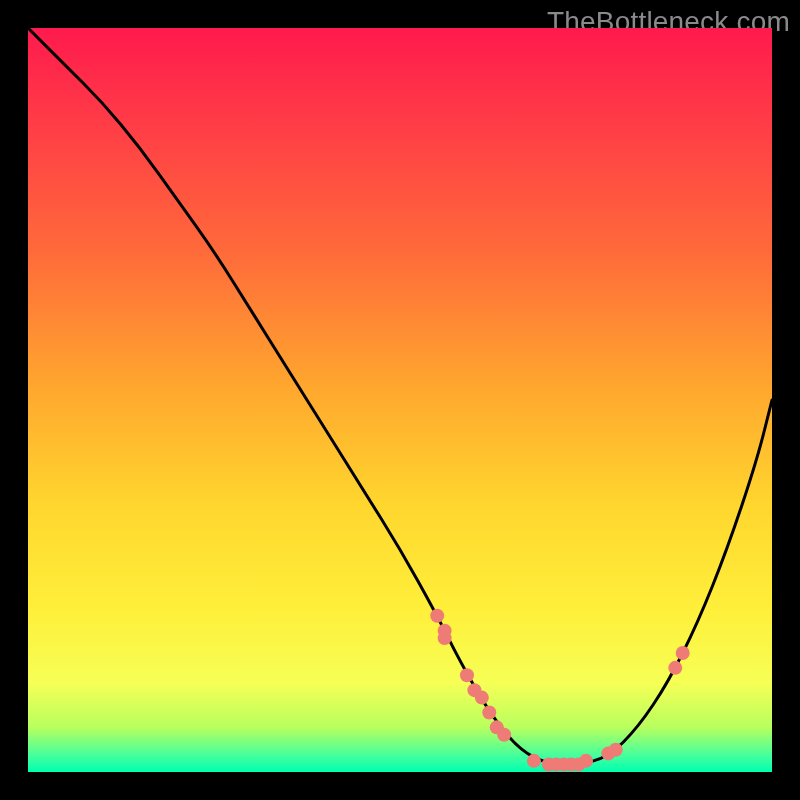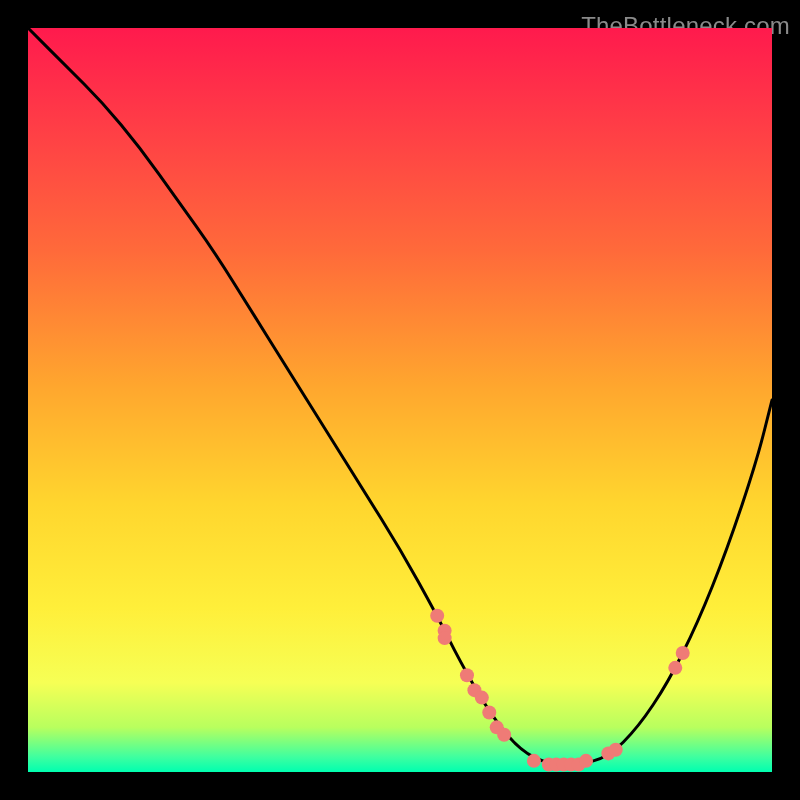--- a/index.html
+++ b/index.html
@@ -45,24 +45,24 @@
       #3effa0 98%,
       #00ffb0 100%
     );
   }
   #curve-svg {
     position: absolute;
     inset: 0;
   }
   #watermark {
     position: absolute;
-    top: 12px;
+    top: 6px;
     right: 10px;
     color: #8a8a8a;
-    font-size: 24px;
+    font-size: 28px;
     font-weight: 500;
     letter-spacing: 0.2px;
     user-select: none;
   }
 </style>
 </head>
 <body>
 
 <div id="frame">
   <div id="watermark">TheBottleneck.com</div>

